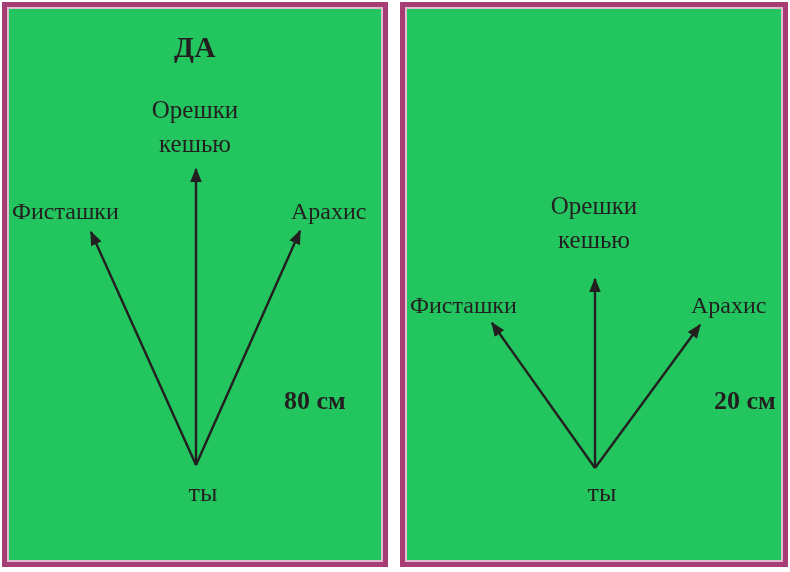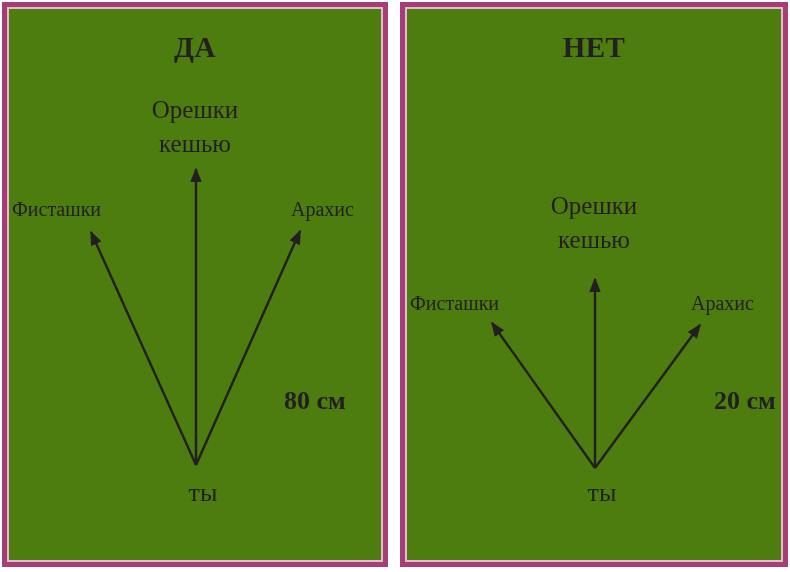--- a/index.html
+++ b/index.html
@@ -14,21 +14,21 @@
     background: #ffffff;
     position: relative;
     font-family: "Liberation Serif", "DejaVu Serif", serif;
     color: var(--ink);
     overflow: hidden;
   }
   .panel {
     position: absolute;
     top: 2px;
     height: 565px;
-    background: #4d7c0f;
+    background: #22c55e;
     border: 5px solid var(--border-color);
     box-shadow: inset 0 0 0 2px var(--border-inner);
   }
   .panel-left  { left: 2px;   width: 386px; }
   .panel-right { left: 400px; width: 388px; }
   .panel-inner { position: relative; width: 100%; height: 100%; }
   svg.arrows {
     position: absolute; left: 0; top: 0;
     width: 100%; height: 100%;
     pointer-events: none;
@@ -46,21 +46,21 @@
   .center-label {
     position: absolute; left: 0;
     width: 100%; text-align: center;
     font-size: 25px; line-height: 34px;
     white-space: pre-line;
   }
   .panel-left  .center-label { top: 86px; }
   .panel-right .center-label { top: 182px; }
   .side-label {
     position: absolute;
-    font-size: 20px; line-height: 1;
+    font-size: 24px; line-height: 1;
     white-space: nowrap;
   }
   .panel-left  .left-label  { left: 5px;  top: 192px; }
   .panel-left  .right-label { left: 284px; top: 192px; }
   .panel-right .left-label  { left: 5px;  top: 286px; }
   .panel-right .right-label { left: 286px; top: 286px; }
   .distance {
     position: absolute;
     font-size: 26px; font-weight: bold; line-height: 1;
     white-space: nowrap;
@@ -99,21 +99,20 @@
   </div>
 </div>
 
 <div class="panel panel-right">
   <div class="panel-inner">
     <svg class="arrows" viewBox="0 0 378 555" aria-hidden="true">
       <line x1="190" y1="461" x2="190" y2="272" marker-end="url(#arrowhead)"></line>
       <line x1="190" y1="461" x2="87" y2="316" marker-end="url(#arrowhead)"></line>
       <line x1="190" y1="461" x2="295" y2="318" marker-end="url(#arrowhead)"></line>
     </svg>
-    <div class="title">НЕТ</div>
     <div class="center-label">Орешки
 кешью</div>
     <div class="side-label left-label">Фисташки</div>
     <div class="side-label right-label">Арахис</div>
     <div class="distance">20 см</div>
     <div class="origin-label">ты</div>
   </div>
 </div>
 
 </body></html>

